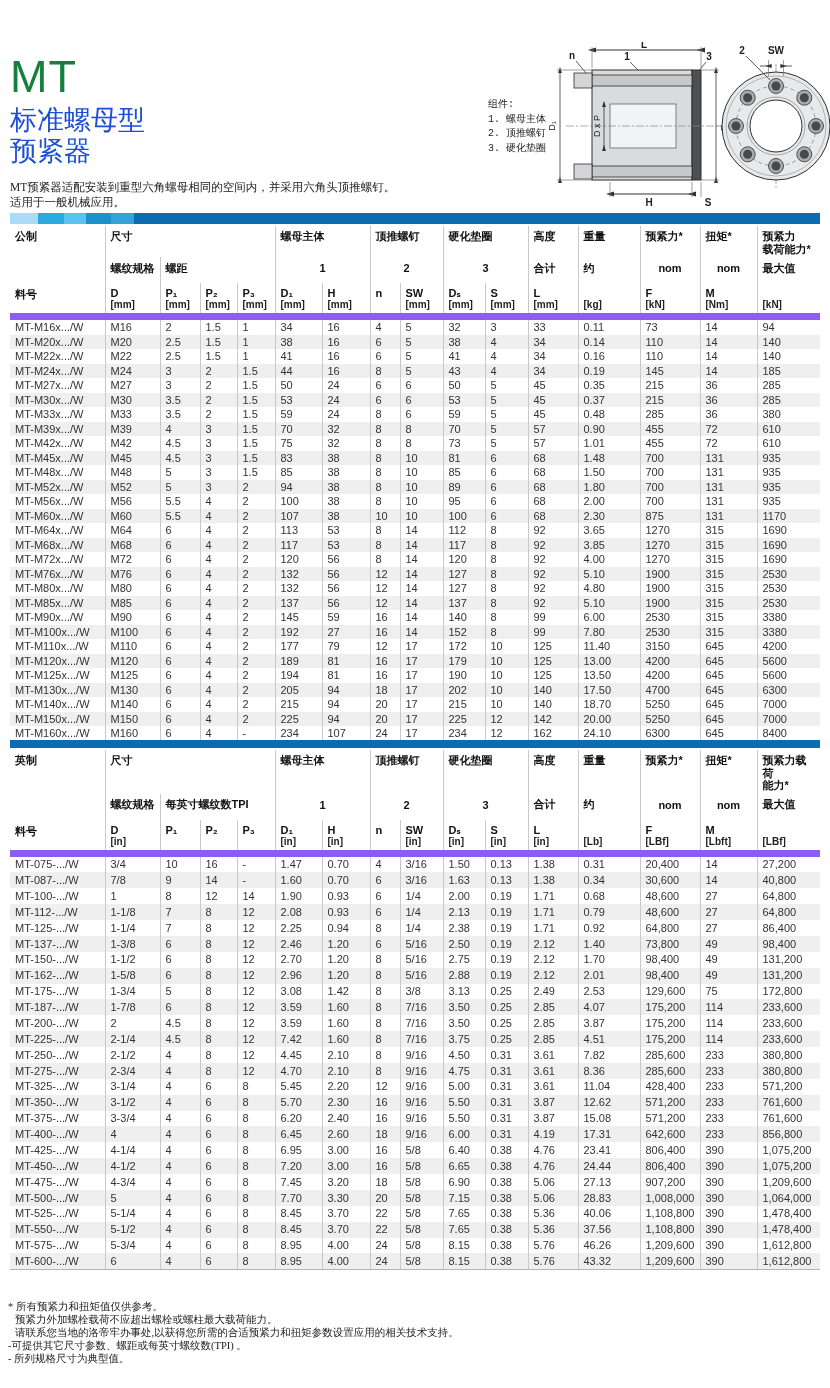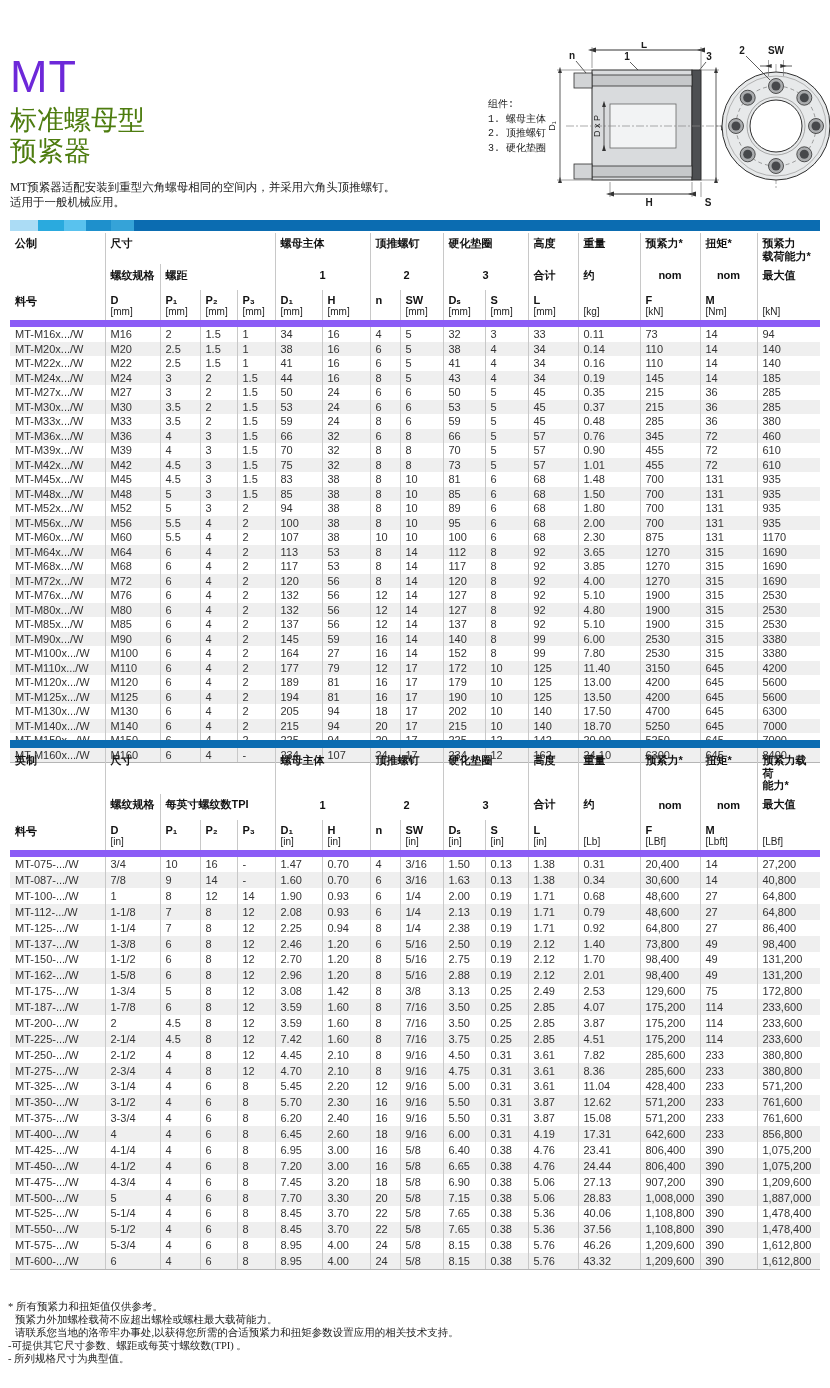--- a/index.html
+++ b/index.html
@@ -2,54 +2,54 @@
 <html style="--brand-blue: #0b6cb1;"><head>
 <meta charset="utf-8">
 <style>
   * { margin:0; padding:0; box-sizing:border-box; }
   html,body { background:#fff; }
   body { font-family:"Liberation Sans","DejaVu Sans",sans-serif; color:#1c1c1c; }
   .page { position:relative; width:830px; height:1388px; background:#fff; overflow:hidden; }
 
   
   .title-block { position:absolute; left:10px; top:54px; width:470px; }
-  .big-title { font-size:45px; line-height:46px; font-weight:400; letter-spacing:1px; color:#6d28d9; }
-  .subtitle { font-size:27px; line-height:31px; font-weight:400; color:#4d7c0f; margin-top:5px; }
+  .big-title { font-size:45px; line-height:46px; font-weight:400; letter-spacing:1px; color:#15803d; }
+  .subtitle { font-size:27px; line-height:31px; font-weight:400; color:#1d4ed8; margin-top:5px; }
   .desc { margin-top:13px; font-size:11.5px; line-height:15px; color:#222;
           font-family:"Liberation Serif","DejaVu Serif",serif; }
 
   
   .diagram-area { position:absolute; left:488px; top:42px; width:342px; height:170px; }
   .components { position:absolute; left:0; top:56px; font-size:10px; line-height:14.5px; color:#222;
                 font-family:Liberation Mono, monospace; }
   .diagram-svg { position:absolute; right:0; top:0; }
   .diagram-svg text { font:9px "Liberation Sans","DejaVu Sans",sans-serif; fill:#1c1c1c; }
   .diagram-svg text.callout { font-weight:bold; font-size:10px; }
 
   
   .content { position:absolute; left:10px; width:810px; }
-  .m-content { top:220px; }
+  .m-content { top:213px; }
   .i-content { top:740px; }
   .brand-bar { display:flex; height:11px; width:100%; }
   .brand-bar .seg { height:100%; }
   .brand-bar .fill { flex:1; background:var(--brand-blue,#0b6cb1); }
   .brand-bar-solid { height:8px; width:100%; background:var(--brand-blue,#0b6cb1); }
 
   
   table.spec { width:810px; border-collapse:collapse; table-layout:fixed; margin-top:2px; }
   table.spec th, table.spec td { text-align:left; vertical-align:top; overflow:hidden; }
   thead th { border-left:1px solid #c8c8c8; padding:4px 5px 2px 5px; font-size:11px; color:#111; }
   thead tr th:first-child { border-left:none; }
   thead tr.r1 th { height:26px; font-weight:bold; white-space:pre-line; line-height:12.5px; }
   thead tr.r2 th { height:26px; font-weight:bold; vertical-align:middle; padding-top:0; padding-bottom:4px; }
   thead tr.r2 th.num { text-align:center; }
   thead tr.r2 th.nm { text-align:center; }
   thead tr.r3 th { height:32px; border-bottom:7px solid #8b5cf6; }
   .cn { font-weight:bold; font-size:11px; line-height:12px; min-height:12px; }
-  .cu { font-weight:normal; font-size:10px; line-height:12px; color:#222; }
+  .cu { font-weight:bold; font-size:10px; line-height:12px; color:#222; }
   .pn { font-weight:bold; }
   tbody td { border-left:1px solid #c8c8c8; font-size:11px; line-height:12.5px; padding:1px 4px 1px 5px;
              color:#333; white-space:nowrap; }
   tbody tr td:first-child { border-left:none; }
   tbody tr:nth-child(even) { background:#efefef; }
   table.spec tbody tr:last-child td { border-bottom:1px solid #b5b5b5; }
   table.i-spec tbody td { padding-top:1.7px; padding-bottom:1.7px; }
 
   
   .footnotes { position:absolute; left:8px; top:1300px; font-size:10.5px; line-height:13px; color:#222;
@@ -397,38 +397,20 @@
             <td>6</td>
             <td>59</td>
             <td>5</td>
             <td>45</td>
             <td>0.48</td>
             <td>285</td>
             <td>36</td>
             <td>380</td>
           </tr>
           <tr>
-            <td>MT-M36x.../W</td>
-            <td>M36</td>
-            <td>4</td>
-            <td>3</td>
-            <td>1.5</td>
-            <td>66</td>
-            <td>32</td>
-            <td>6</td>
-            <td>8</td>
-            <td>66</td>
-            <td>5</td>
-            <td>57</td>
-            <td>0.76</td>
-            <td>345</td>
-            <td>72</td>
-            <td>460</td>
-          </tr>
-          <tr>
             <td>MT-M39x.../W</td>
             <td>M39</td>
             <td>4</td>
             <td>3</td>
             <td>1.5</td>
             <td>70</td>
             <td>32</td>
             <td>8</td>
             <td>8</td>
             <td>70</td>
@@ -672,21 +654,21 @@
             <td>2530</td>
             <td>315</td>
             <td>3380</td>
           </tr>
           <tr>
             <td>MT-M100x.../W</td>
             <td>M100</td>
             <td>6</td>
             <td>4</td>
             <td>2</td>
-            <td>164</td>
+            <td>192</td>
             <td>27</td>
             <td>16</td>
             <td>14</td>
             <td>152</td>
             <td>8</td>
             <td>99</td>
             <td>7.80</td>
             <td>2530</td>
             <td>315</td>
             <td>3380</td>
@@ -1321,21 +1303,21 @@
             <td>7.70</td>
             <td>3.30</td>
             <td>20</td>
             <td>5/8</td>
             <td>7.15</td>
             <td>0.38</td>
             <td>5.06</td>
             <td>28.83</td>
             <td>1,008,000</td>
             <td>390</td>
-            <td>1,887,000</td>
+            <td>1,064,000</td>
           </tr>
           <tr>
             <td>MT-525-.../W</td>
             <td>5-1/4</td>
             <td>4</td>
             <td>6</td>
             <td>8</td>
             <td>8.45</td>
             <td>3.70</td>
             <td>22</td>

